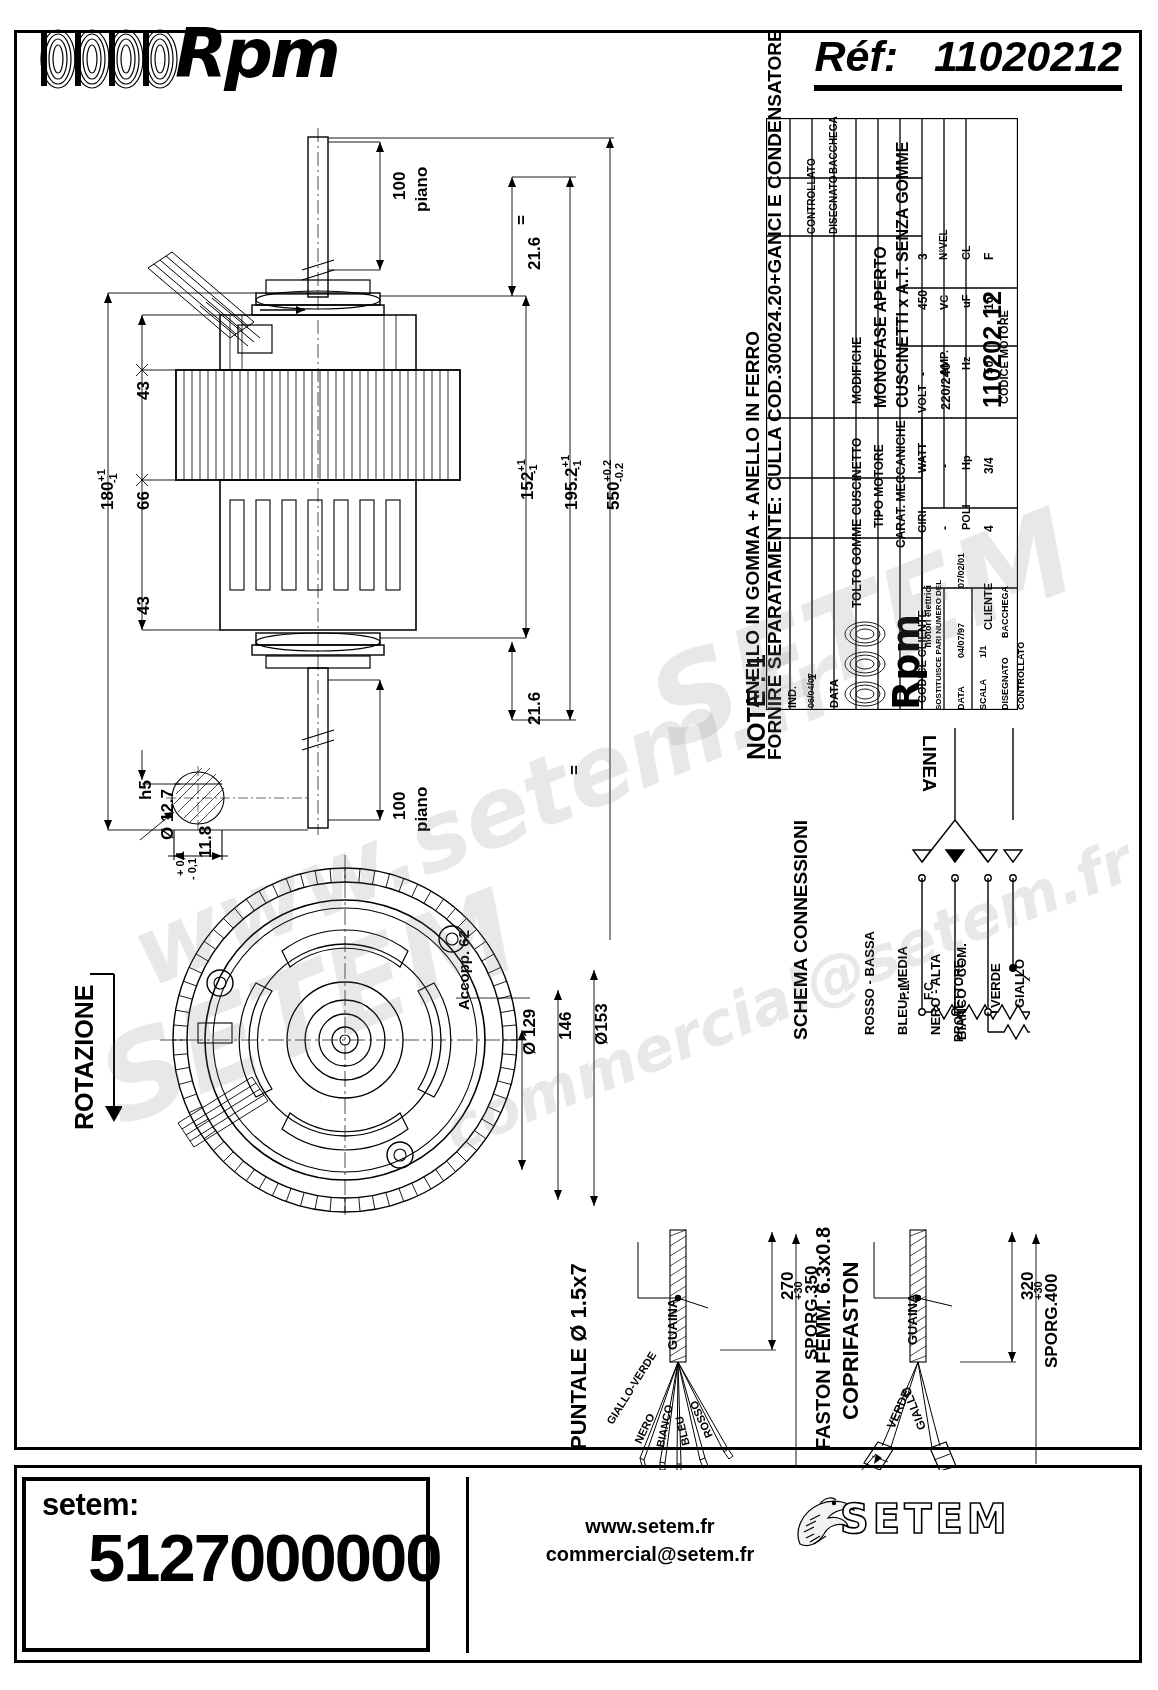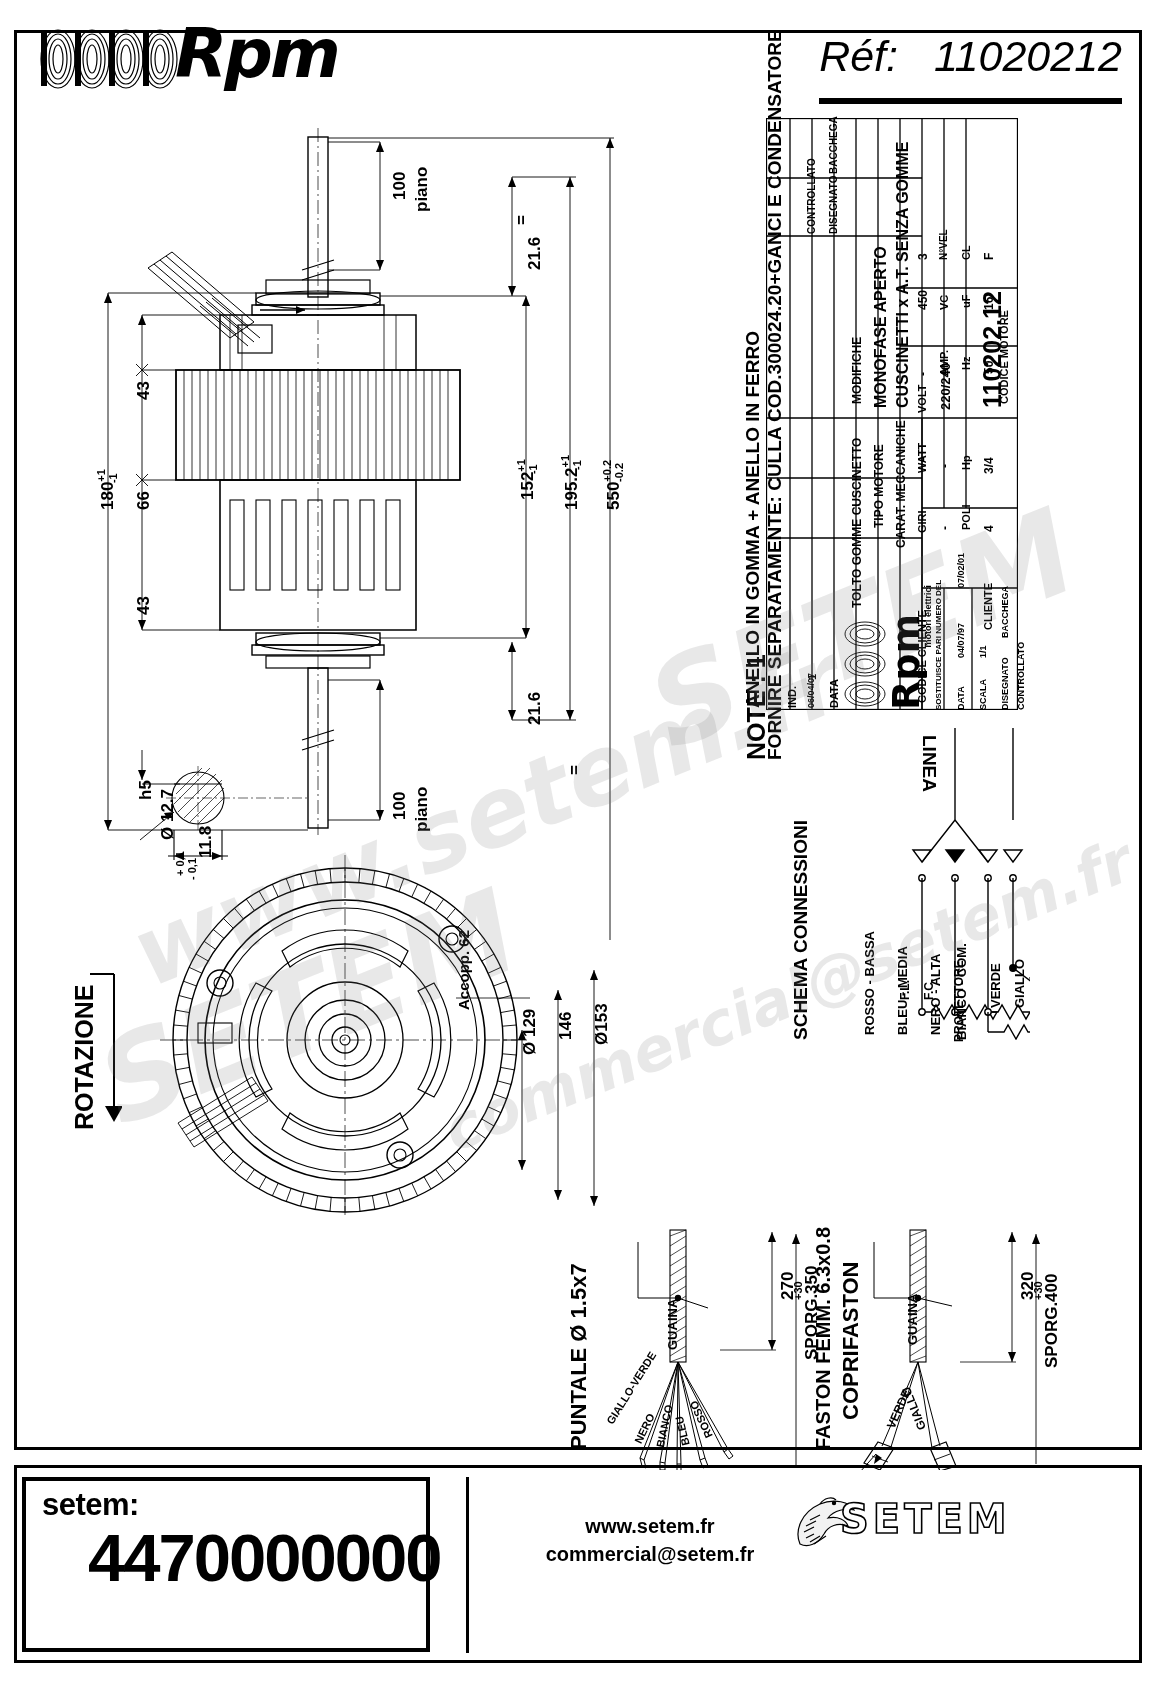--- a/index.html
+++ b/index.html
@@ -13,21 +13,21 @@
   .vdiv{position:absolute;left:466px;top:1477px;width:0;height:176px;border-left:3px solid #000;}
   .ft-www{position:absolute;left:520px;top:1515px;width:260px;text-align:center;font-size:20px;font-weight:bold;}
   .ft-mail{position:absolute;left:500px;top:1543px;width:300px;text-align:center;font-size:20px;font-weight:bold;}
   .ft-addr{position:absolute;left:470px;top:1592px;width:650px;text-align:left;font-size:17px;font-weight:bold;letter-spacing:-.3px;}
   .setemlogo{position:absolute;left:840px;top:1496px;font-size:40px;font-weight:bold;letter-spacing:4px;
       -webkit-text-stroke:1.6px #000;color:#fff;font-family:"DejaVu Sans",sans-serif;}
   .swoosh{position:absolute;left:790px;top:1494px;width:70px;height:60px;}
   
   .logo{position:absolute;left:34px;top:28px;}
   .logo-txt{position:absolute;left:175px;top:14px;font-size:68px;font-weight:bold;font-style:italic;font-family:"DejaVu Sans",sans-serif;letter-spacing:-3px;}
-  .ref{position:absolute;right:36px;top:32px;font-size:43px;font-weight:normal;font-style:italic;border-bottom:6px solid #000;padding-bottom:17px;letter-spacing:0px;}
+  .ref{position:absolute;right:36px;top:32px;font-size:43px;font-weight:bold;font-style:italic;border-bottom:6px solid #000;padding-bottom:4px;letter-spacing:0px;}
   
   .r90{transform:rotate(-90deg);transform-origin:0 0;white-space:nowrap;position:absolute;}
   .r90cw{transform:rotate(90deg);transform-origin:0 0;white-space:nowrap;position:absolute;}
   .dim{font-size:17px;font-weight:bold;}
   .tol{font-size:11px;font-weight:bold;}
   
   .tb{position:absolute;left:766px;top:118px;width:252px;height:592px;}
   .tbtxt{position:absolute;white-space:nowrap;font-weight:bold;}
   .wm{position:absolute;color:rgba(120,120,120,.17);font-weight:bold;font-style:italic;white-space:nowrap;pointer-events:none;
       font-family:"DejaVu Sans",sans-serif;}
@@ -618,21 +618,21 @@
   </svg>
   <div class="r90 tbtxt" style="left:905px;top:1345px;font-size:13px;">GUAINA</div>
   <div class="r90 dim" style="left:1018px;top:1300px;">320</div>
   <div class="r90" style="left:1042px;top:1368px;font-size:17px;font-weight:bold;">SPORG.400</div>
   <div class="r90 tol" style="left:1032px;top:1300px;">+30</div>
   <div class="r90 tbtxt" style="left:884px;top:1425px;font-size:12px;transform:rotate(-66deg);transform-origin:0 0;">VERDE</div>
   <div class="r90 tbtxt" style="left:916px;top:1432px;font-size:12px;transform:rotate(-112deg);transform-origin:0 0;">GIALLO</div>
 
   <div class="codebox">
     <div class="codelabel">setem:</div>
-    <div class="codenum">4470000000</div>
+    <div class="codenum">5127000000</div>
   </div>
   <div class="vdiv"></div>
   <div class="ft-www">www.setem.fr</div>
   <div class="ft-mail">commercial@setem.fr</div>
   <svg class="swoosh" viewBox="0 0 70 60">
     <g fill="none" stroke="#000" stroke-width="1.2">
       <path d="M10 50 C4 36 12 18 30 10 C44 4 60 8 64 16 C56 14 44 16 38 24 C48 22 56 26 58 32 C48 28 38 32 34 40 C28 50 18 54 10 50 Z" fill="#f2f2f2"></path>
       <path d="M30 10 C34 4 42 2 46 6"></path>
       <circle cx="44" cy="9" r="1.6" fill="#000"></circle>
       <path d="M16 44 l8 -4 M20 48 l10 -6 M24 50 l12 -8 M14 38 l10 -5 M16 32 l10 -5 M20 26 l10 -5"></path>

